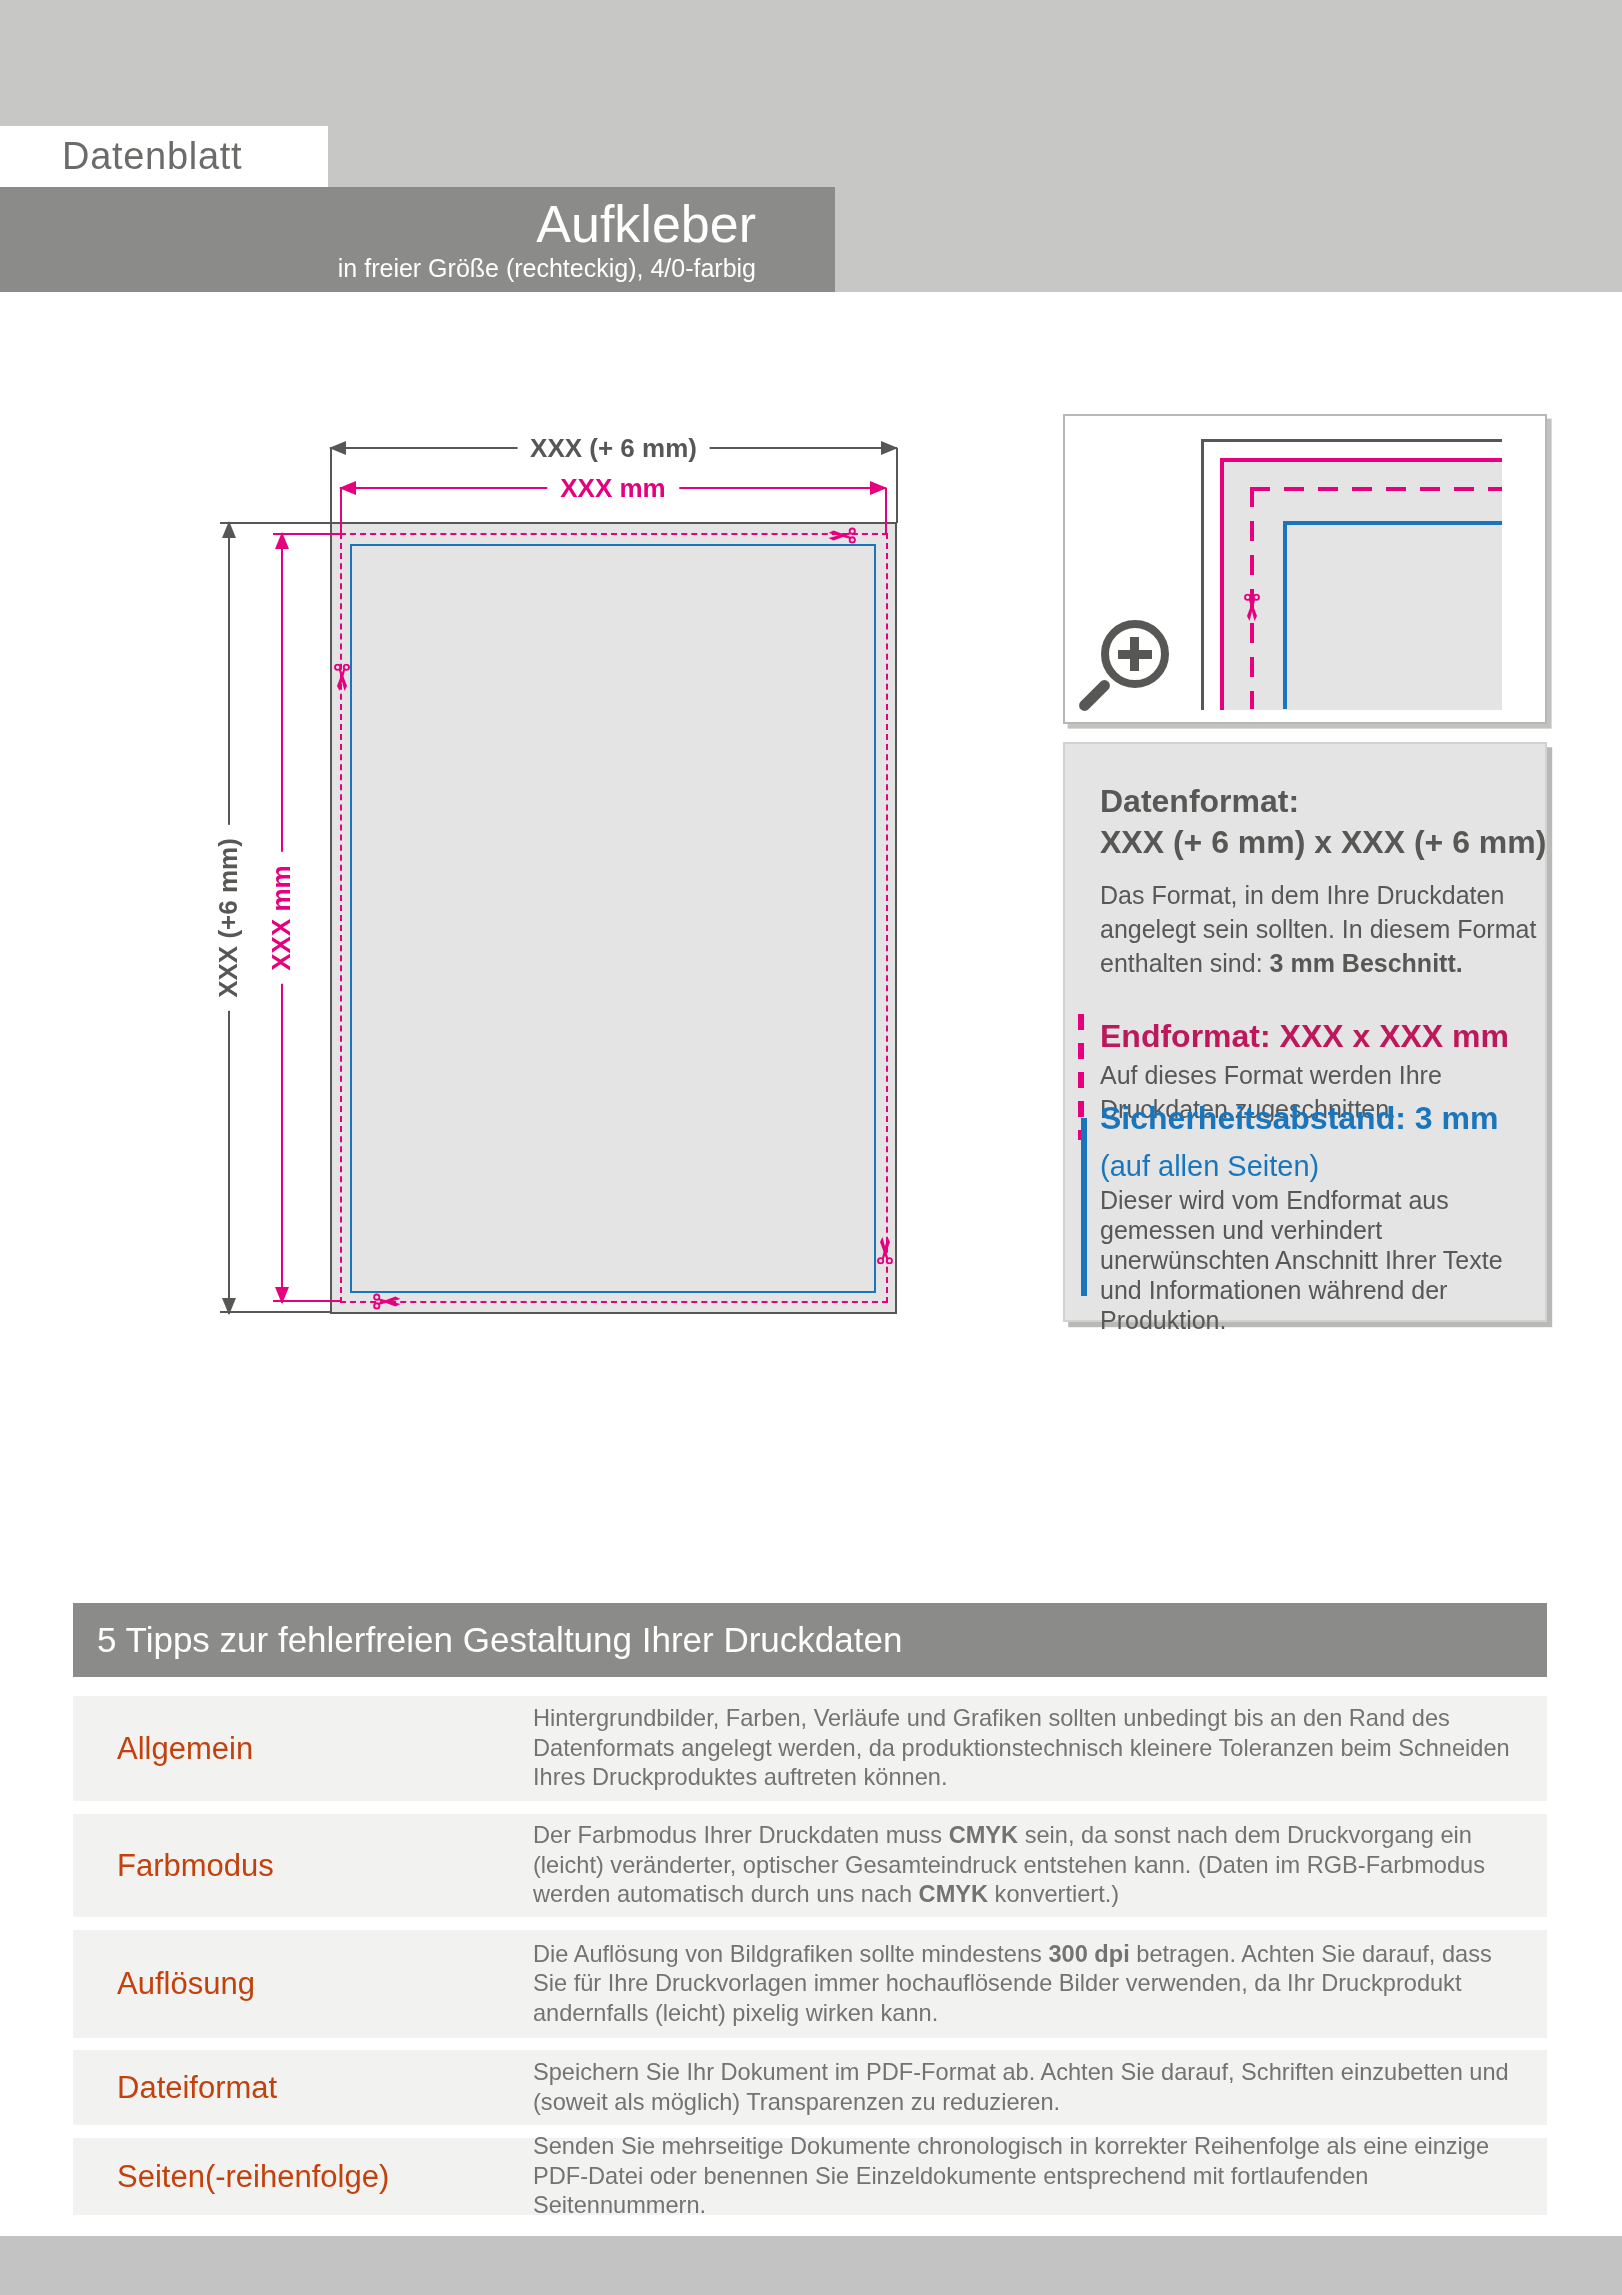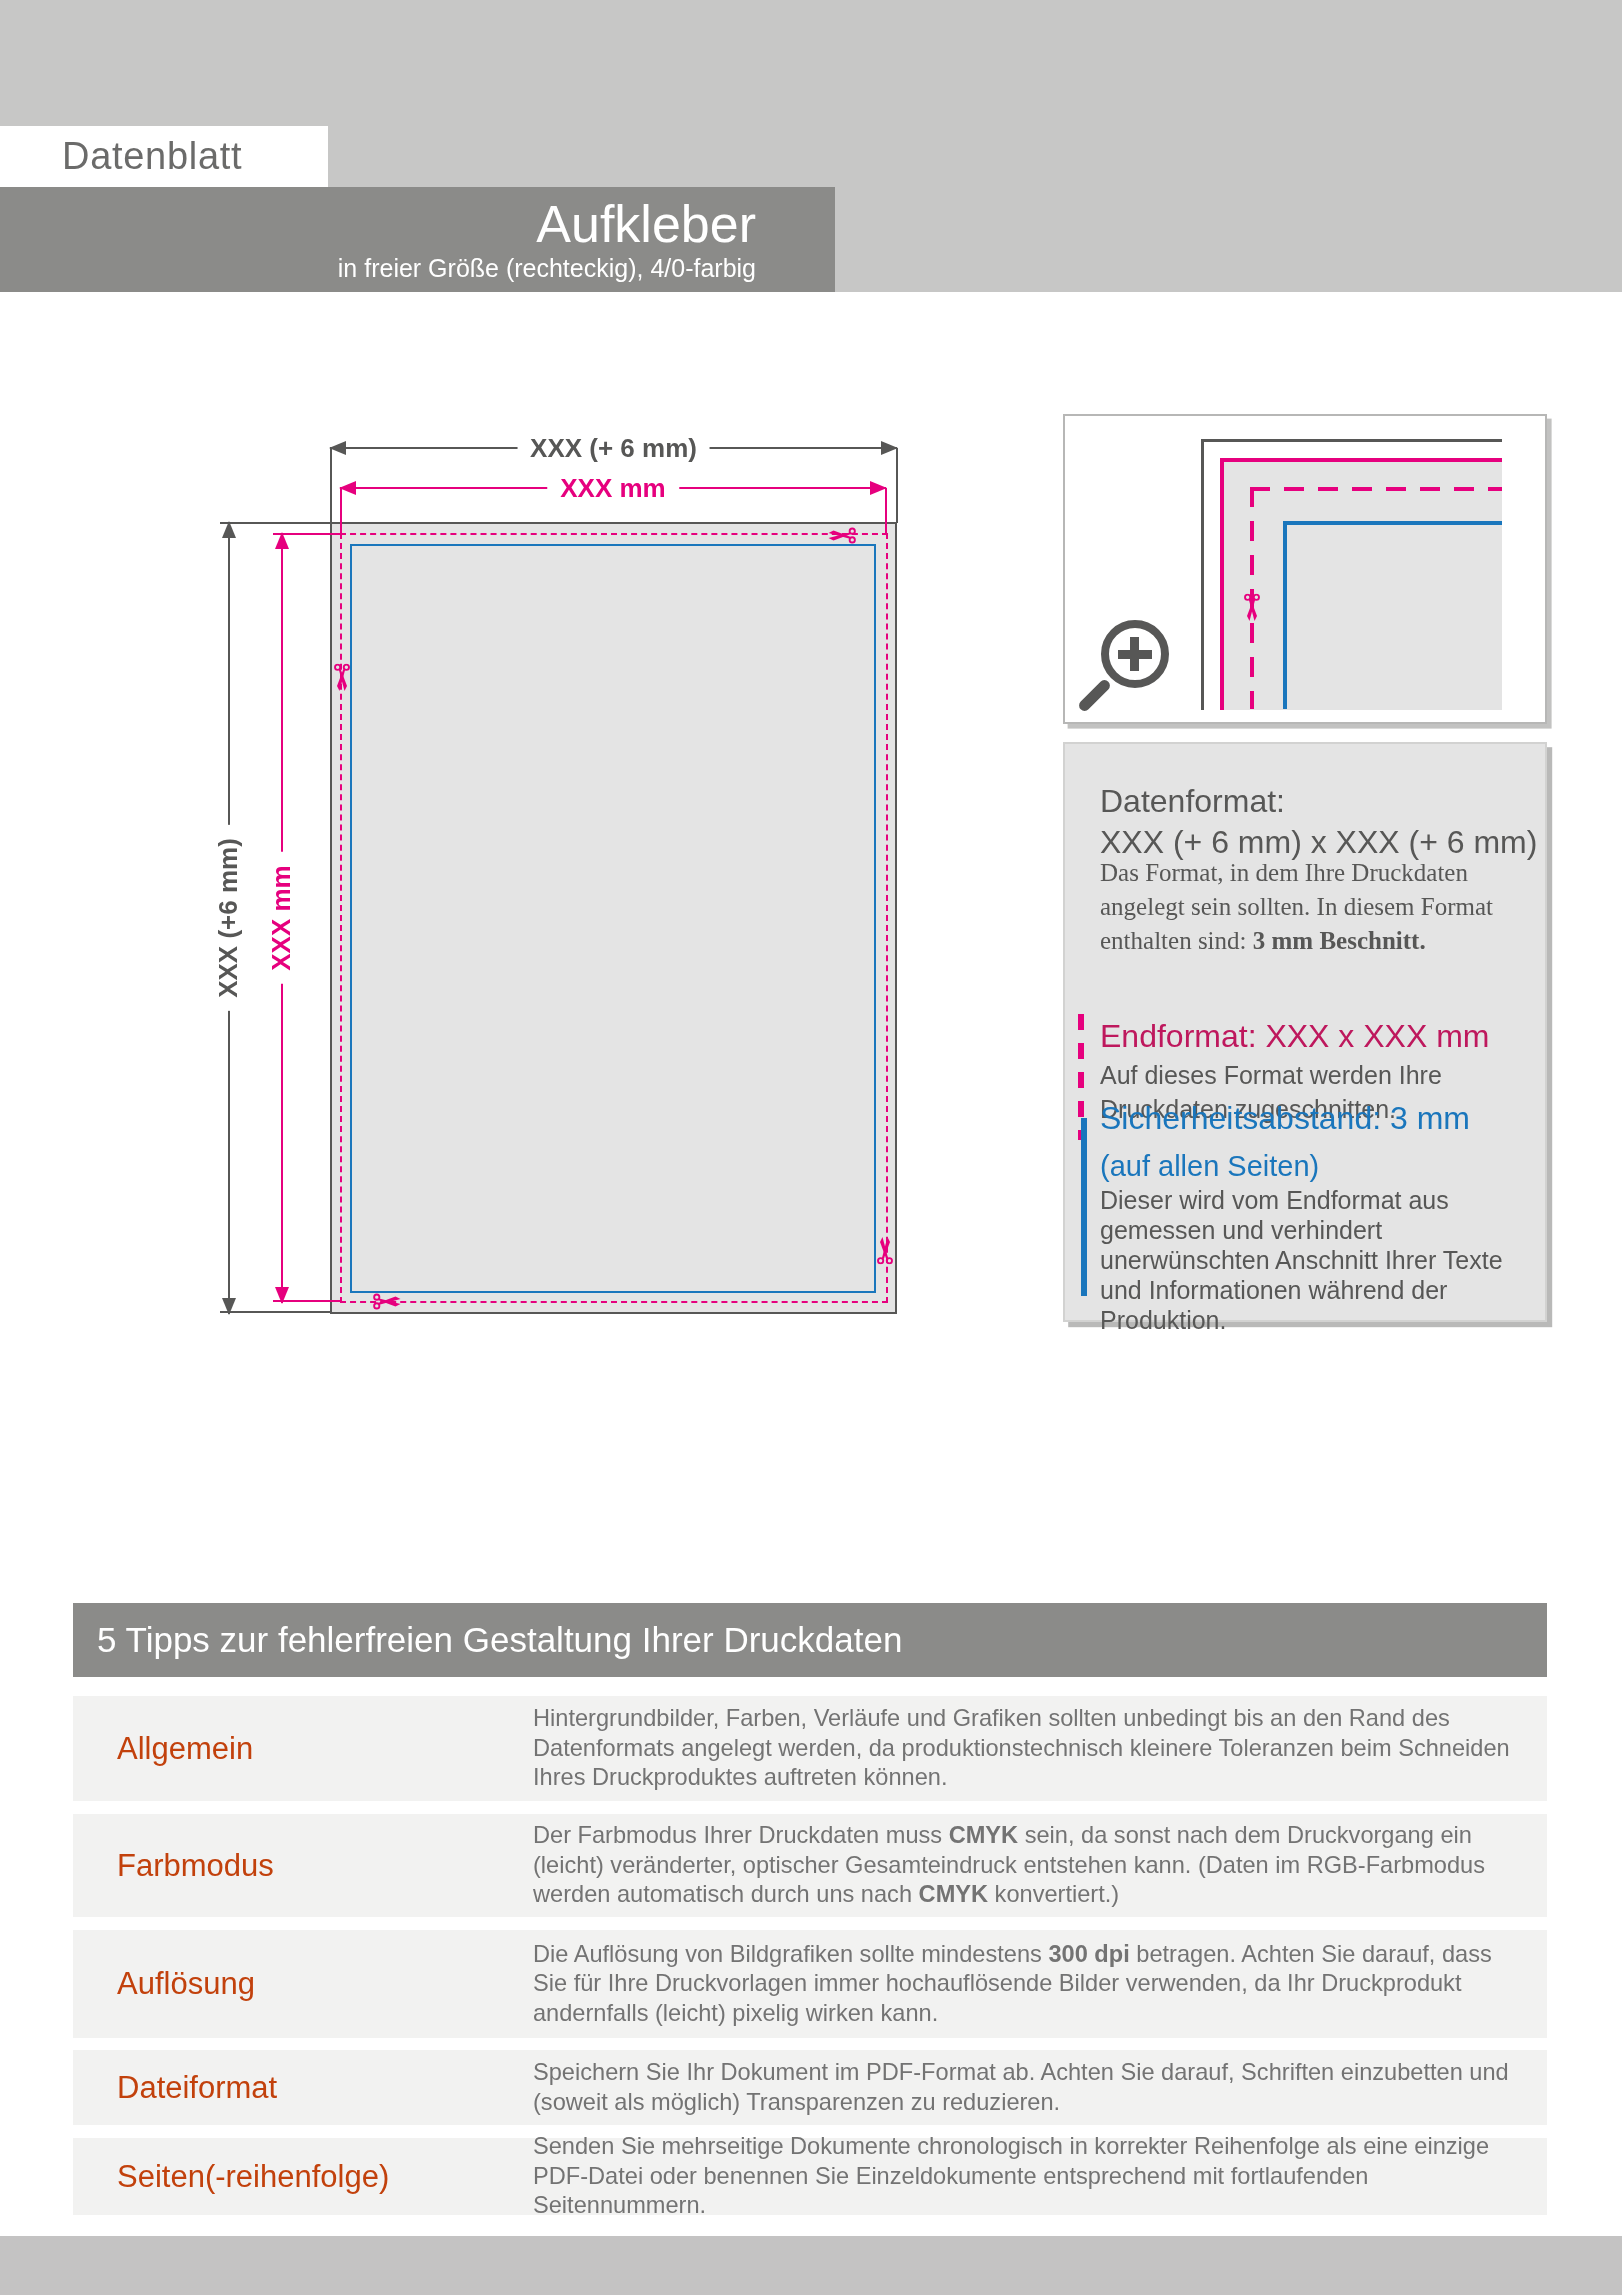--- a/index.html
+++ b/index.html
@@ -62,21 +62,21 @@
   .mag-plus-h{left:53px;top:234px;width:34px;height:9.2px;background:#575756;}
   .mag-plus-v{left:65px;top:221px;width:9.2px;height:34px;background:#575756;}
   .mag-handle{left:23.6px;top:260px;width:11px;height:39px;background:#575756;border-radius:5.9px;transform:rotate(45deg);}
   .dash-v{background:repeating-linear-gradient(180deg,#e6007e 0 19.6px,transparent 19.6px 34px);}
   .dash-h{background:repeating-linear-gradient(90deg,#e6007e 0 19.6px,transparent 19.6px 34px);}
 
   
   .info-box{left:1063px;top:742px;width:484px;height:580px;background:#e4e4e4;
     border:2px solid #d2d2d1;box-shadow:5.2px 5.2px 0 #b9b9b8;box-sizing:border-box;}
   .ib{position:absolute;}
-  .ib-h{font-size:32px;font-weight:normal;color:#575756;white-space:nowrap;}
+  .ib-h{font-size:32px;font-weight:bold;color:#575756;white-space:nowrap;}
   .ib-h.m{color:#be185d;text-align:center;}
   .ib-h.b{color:#1a76bc;}
   .ib-sub{font-size:29px;color:#1a76bc;white-space:nowrap;}
   .ib-body{font-size:25px;line-height:34px;color:#575756;width:445px;}
   .ib-body.tight{line-height:30px;}
   .ef-rule{left:13px;top:270px;width:5.9px;height:126px;
     background:repeating-linear-gradient(180deg,#e6007e 0 15.7px,transparent 15.7px 29px);}
   .sa-rule{left:15.7px;top:374px;width:5.9px;height:178px;background:#1a76bc;}
 
   
@@ -197,21 +197,21 @@
           <circle cx="6" cy="20" r="4.2" fill="none" stroke="#e6007e" stroke-width="3"></circle>
           <path d="M10 8 L44 17 L36 21 L9 11 Z" fill="#e6007e"></path>
           <path d="M10 18 L44 9 L36 5 L9 15 Z" fill="#e6007e"></path>
         </svg>
     </div>
   </div>
 
   <div class="abs info-box">
     <div class="ib ib-h" style="left:35px;top:39px;">Datenformat:</div>
     <div class="ib ib-h" style="left:35px;top:80px;">XXX (+ 6 mm) x XXX (+ 6 mm)</div>
-    <div class="ib ib-body" style="left:35px;top:112px;font-family:Liberation Serif, serif;">Das Format, in dem Ihre Druckdaten angelegt sein sollten. In diesem Format enthalten sind: <b>3 mm Beschnitt.</b></div>
+    <div class="ib ib-body" style="left:35px;top:134px;">Das Format, in dem Ihre Druckdaten angelegt sein sollten. In diesem Format enthalten sind: <b>3 mm Beschnitt.</b></div>
 
     <div class="ib ef-rule"></div>
     <div class="ib ib-h m" style="left:35px;top:274px;">Endformat: XXX x XXX mm</div>
     <div class="ib ib-body" style="left:35px;top:314px;">Auf dieses Format werden Ihre Druckdaten zugeschnitten.</div>
 
     <div class="ib sa-rule"></div>
     <div class="ib ib-h b" style="left:35px;top:356px;">Sicherheitsabstand: 3 mm</div>
     <div class="ib ib-sub" style="left:35px;top:406px;">(auf allen Seiten)</div>
     <div class="ib ib-body tight" style="left:35px;top:441px;">Dieser wird vom Endformat aus gemessen und verhindert unerwünschten Anschnitt Ihrer Texte und Informationen während der Produktion.</div>
   </div>

